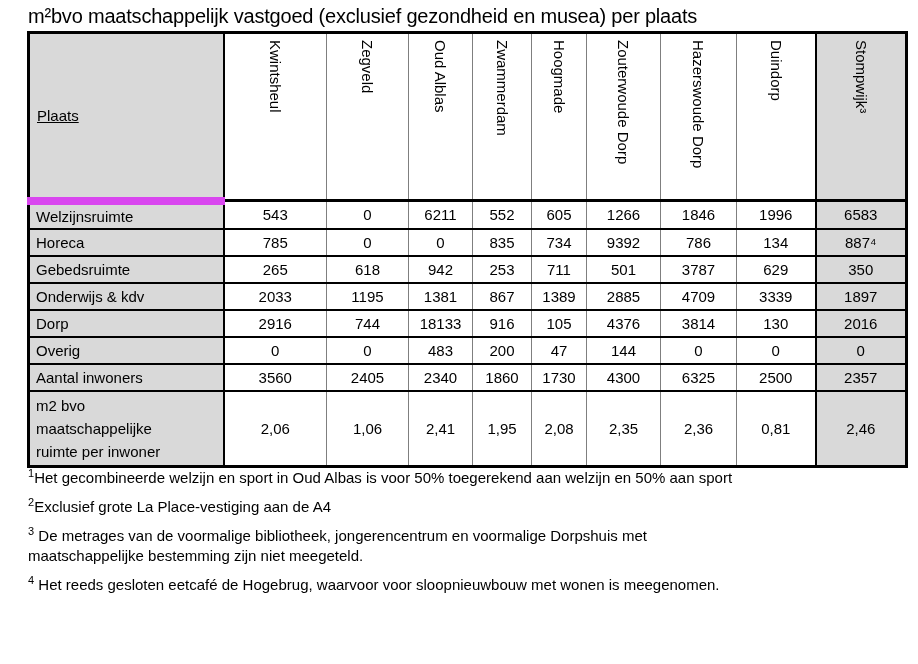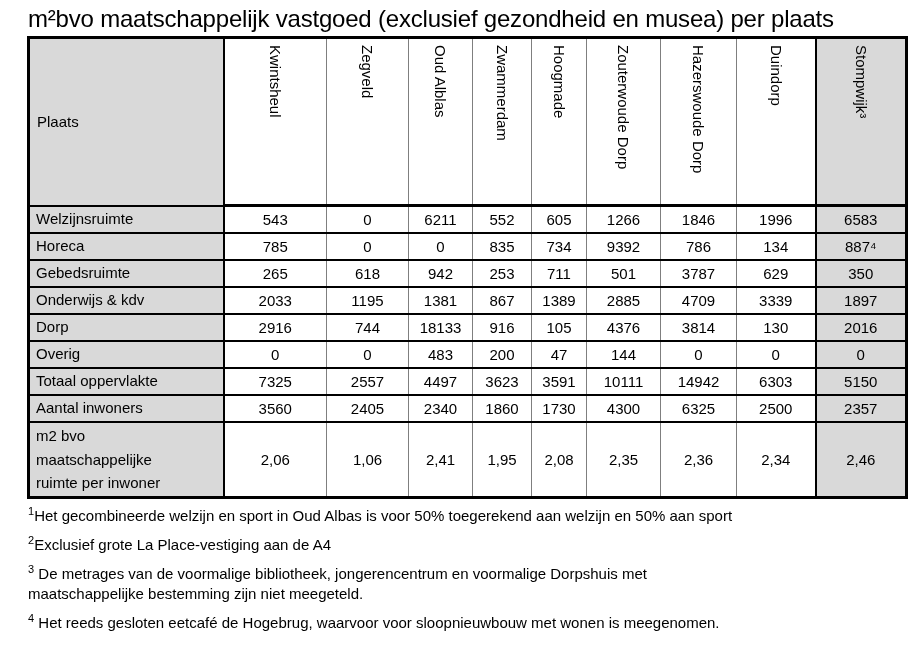--- a/index.html
+++ b/index.html
@@ -10,21 +10,21 @@
     color: #000000;
     width: 918px;
     height: 664px;
     overflow: hidden;
   }
   .page {
     padding: 5px 0 0 27px;
     width: 891px;
   }
   .title {
-    font-size: 24px;
+    font-size: 20px;
     font-weight: 400;
     margin: 0 0 3px 1px;
     letter-spacing: -0.2px;
     white-space: nowrap;
   }
   table.vg {
     border-collapse: collapse;
     table-layout: fixed;
     border: 3px solid #000000;
     font-size: 15px;
@@ -37,21 +37,22 @@
     box-sizing: border-box;
     font-weight: 400;
   }
   
   table.vg th.corner {
     background: #d9d9d9;
     text-align: left;
     vertical-align: middle;
     padding-left: 7px;
     border-right: 2px solid #000000;
-    border-bottom: 1px solid #d946ef;
+    border-bottom: 8px solid #d946ef;
+    text-decoration: underline;
   }
   table.vg th.place {
     vertical-align: top;
     text-align: center;
     height: 168px;
     padding-top: 6px;
     border-bottom: 3px solid #000000;
     background: #ffffff;
   }
   table.vg th.place .vtext {
@@ -78,21 +79,20 @@
   }
   table.vg td.shaded {
     background: #d9d9d9;
     border-left: 2px solid #000000;
     text-align: center;
   }
   table.vg th.shaded { border-left: 2px solid #000000; }
   table.vg tr.tall td { height: 76px; }
   
   .footnotes {
-    margin-top: 7px;
     font-size: 15px;
   }
   .footnote {
     line-height: 20px;
     margin: 0 0 9px 1px;
   }
   .footnote sup {
     font-size: 11px;
     line-height: 0;
   }
@@ -201,32 +201,20 @@
           <td>0</td>
           <td>483</td>
           <td>200</td>
           <td>47</td>
           <td>144</td>
           <td>0</td>
           <td>0</td>
           <td class="shaded">0</td>
         </tr>
         <tr>
-          <td class="rowlabel">Totaal oppervlakte</td>
-          <td>7325</td>
-          <td>2557</td>
-          <td>4497</td>
-          <td>3623</td>
-          <td>3591</td>
-          <td>10111</td>
-          <td>14942</td>
-          <td>6303</td>
-          <td class="shaded">5150</td>
-        </tr>
-        <tr>
           <td class="rowlabel">Aantal inwoners</td>
           <td>3560</td>
           <td>2405</td>
           <td>2340</td>
           <td>1860</td>
           <td>1730</td>
           <td>4300</td>
           <td>6325</td>
           <td>2500</td>
           <td class="shaded">2357</td>
@@ -235,21 +223,21 @@
           <td class="rowlabel">m2 bvo
 maatschappelijke
 ruimte per inwoner</td>
           <td>2,06</td>
           <td>1,06</td>
           <td>2,41</td>
           <td>1,95</td>
           <td>2,08</td>
           <td>2,35</td>
           <td>2,36</td>
-          <td>2,34</td>
+          <td>0,81</td>
           <td class="shaded">2,46</td>
         </tr>
       </tbody>
   </table>
 
   <div class="footnotes">
       <div class="footnote"><sup>1</sup><span class="fntext">Het gecombineerde welzijn en sport in Oud Albas is voor 50% toegerekend aan welzijn en 50% aan sport</span></div>
       <div class="footnote"><sup>2</sup><span class="fntext">Exclusief grote La Place-vestiging aan de A4</span></div>
       <div class="footnote"><sup>3</sup><span class="fntext"> De metrages van de voormalige bibliotheek, jongerencentrum en voormalige Dorpshuis met
 maatschappelijke bestemming zijn niet meegeteld.</span></div>

